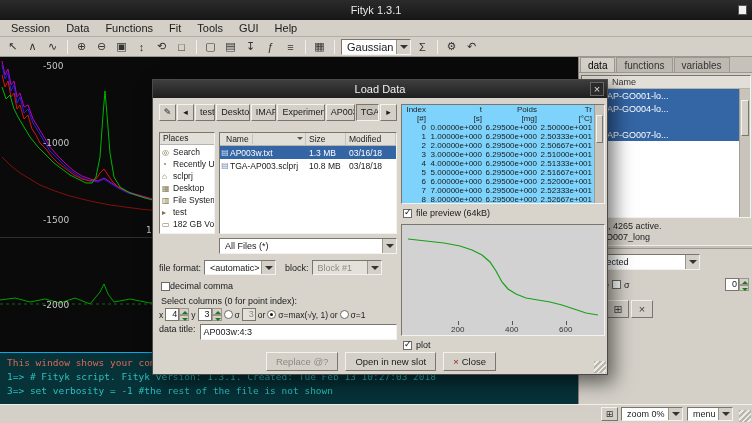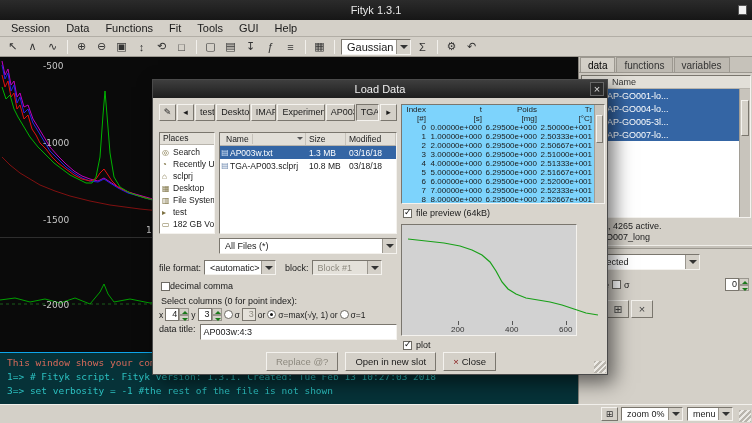--- a/index.html
+++ b/index.html
@@ -128,21 +128,21 @@
     border:1px solid; border-color:#7a766e #f4f2ee #f4f2ee #7a766e; font-size:8px; overflow:hidden;}
   .pt-row { display:flex; height:9px; line-height:9px; }
   .pt-h { color:#222; }
   .pt-c0{width:26px; text-align:right; padding-right:2px;}
   .pt-c1{width:54px; text-align:right;}
   .pt-c2{width:55px; text-align:right;}
   .pt-c3{width:55px; text-align:right;}
   .pt-scroll { position:absolute; right:0; top:0; bottom:0; width:10px; background:#c8c4bc; border-left:1px solid #a29e96;}
   .pt-scroll .thumb{ margin:10px 1px 0; height:28px; background:#d4d0c8; border:1px solid; border-color:#f4f2ee #7a766e #7a766e #f4f2ee;}
   .fp-row { position:absolute; left:250px; top:128px; display:flex; align-items:center; gap:4px; font-size:9px;}
-  .pplot { position:absolute; left:248px; top:144px; width:176px; height:112px; background:#d2d2d2;
+  .pplot { position:absolute; left:248px; top:144px; width:204px; height:112px; background:#d2d2d2;
     border:1px solid; border-color:#7a766e #f4f2ee #f4f2ee #7a766e; }
   .pplot .xt { position:absolute; bottom:1px; font-size:8px; color:#333; }
   .pplot .tickmark { position:absolute; bottom:10px; width:1px; height:4px; background:#555; }
   .pl-row { position:absolute; left:250px; top:260px; display:flex; align-items:center; gap:4px; font-size:9px;}
   .grip { position:absolute; right:1px; bottom:1px; width:12px; height:12px;
     background:repeating-linear-gradient(135deg,#b9b5ad 0 2px,#eceae5 2px 4px); }
 </style>
 </head>
 <body>
 
@@ -233,21 +233,20 @@
         <span class="ds-name">AP-GO001-lo...</span>
       </div>
       <div class="ds-row">
         <span class="cb checked"></span>
         <span class="ds-num">1</span>
         <span class="ds-name">AP-GO004-lo...</span>
       </div>
       <div class="ds-row">
         <span class="cb checked"></span>
         <span class="ds-num">2</span>
-        <span class="ds-name">AP-GO005-3l...</span>
       </div>
       <div class="ds-row">
         <span class="cb checked"></span>
         <span class="ds-num">3</span>
         <span class="ds-name">AP-GO007-lo...</span>
       </div>
       <div class="ds-scroll">
           <div class="thumb"></div>
         </div>
     </div>

